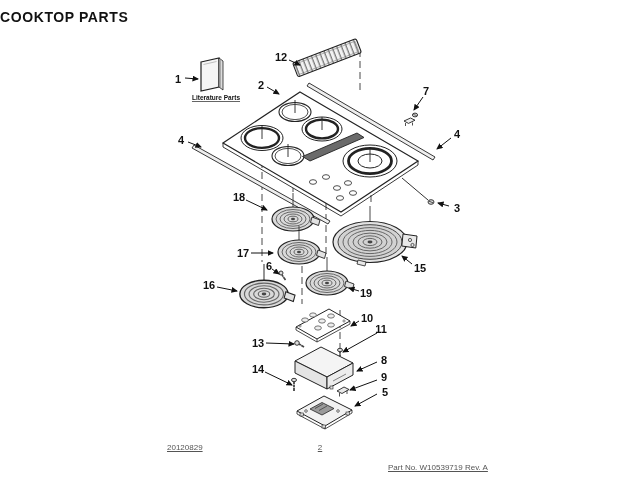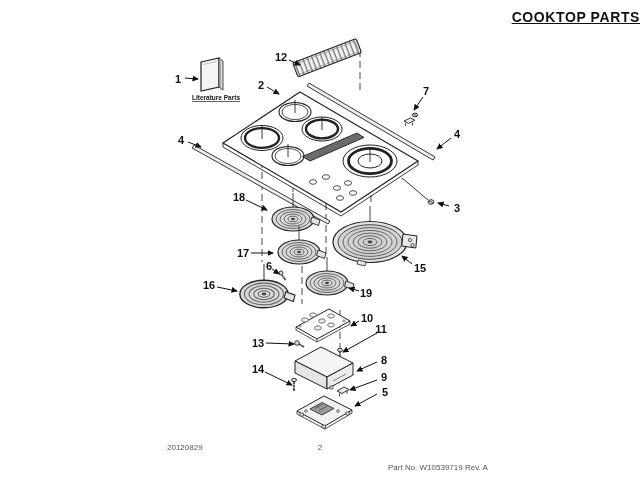--- a/index.html
+++ b/index.html
@@ -1,32 +1,32 @@
 <!DOCTYPE html>
 <html><head>
 <meta charset="utf-8">
 <style>
   html,body { margin:0; padding:0; background:#888; }
   .page {
     position:relative; width:640px; height:480px; background:#ffffff;
     font-family:"Liberation Sans", sans-serif; overflow:hidden;
   }
   .title {
-    position:absolute; top:9px; left:0; width:100%; text-align:right;
-    font-size:14px; font-weight:bold; letter-spacing:0.6px; color:#111;text-decoration:underline;
+    position:absolute; top:9px; left:0; width:100%; text-align:left;
+    font-size:14px; font-weight:bold; letter-spacing:0.6px; color:#111;
   }
   svg.art { position:absolute; top:0; left:0; }
   .callout-num { font:bold 11px "Liberation Sans", sans-serif; fill:#111;
                  text-anchor:middle; dominant-baseline:central; }
   .leader { stroke:#111; stroke-width:1; }
   .dash { stroke:#333; stroke-width:0.9; stroke-dasharray:7 4; fill:none; }
   .thin { stroke:#333; stroke-width:1; fill:none; }
   .lit-caption { font:bold 6.5px "Liberation Sans", sans-serif; fill:#111;
                  text-anchor:middle; text-decoration:underline; }
-  .footer span { position:absolute; top:443px; font-size:8px; color:#555; }
+  .footer span { position:absolute; top:443px; font-size:8px; color:#555;text-decoration:underline; }
   .f-date { left:167px; }
   .f-page { left:0; width:640px; text-align:center; }
   .f-part { left:388px;margin-top:20px; }
 </style>
 </head>
 <body>
 
 <div class="page">
 
   <div class="title">COOKTOP PARTS</div>

